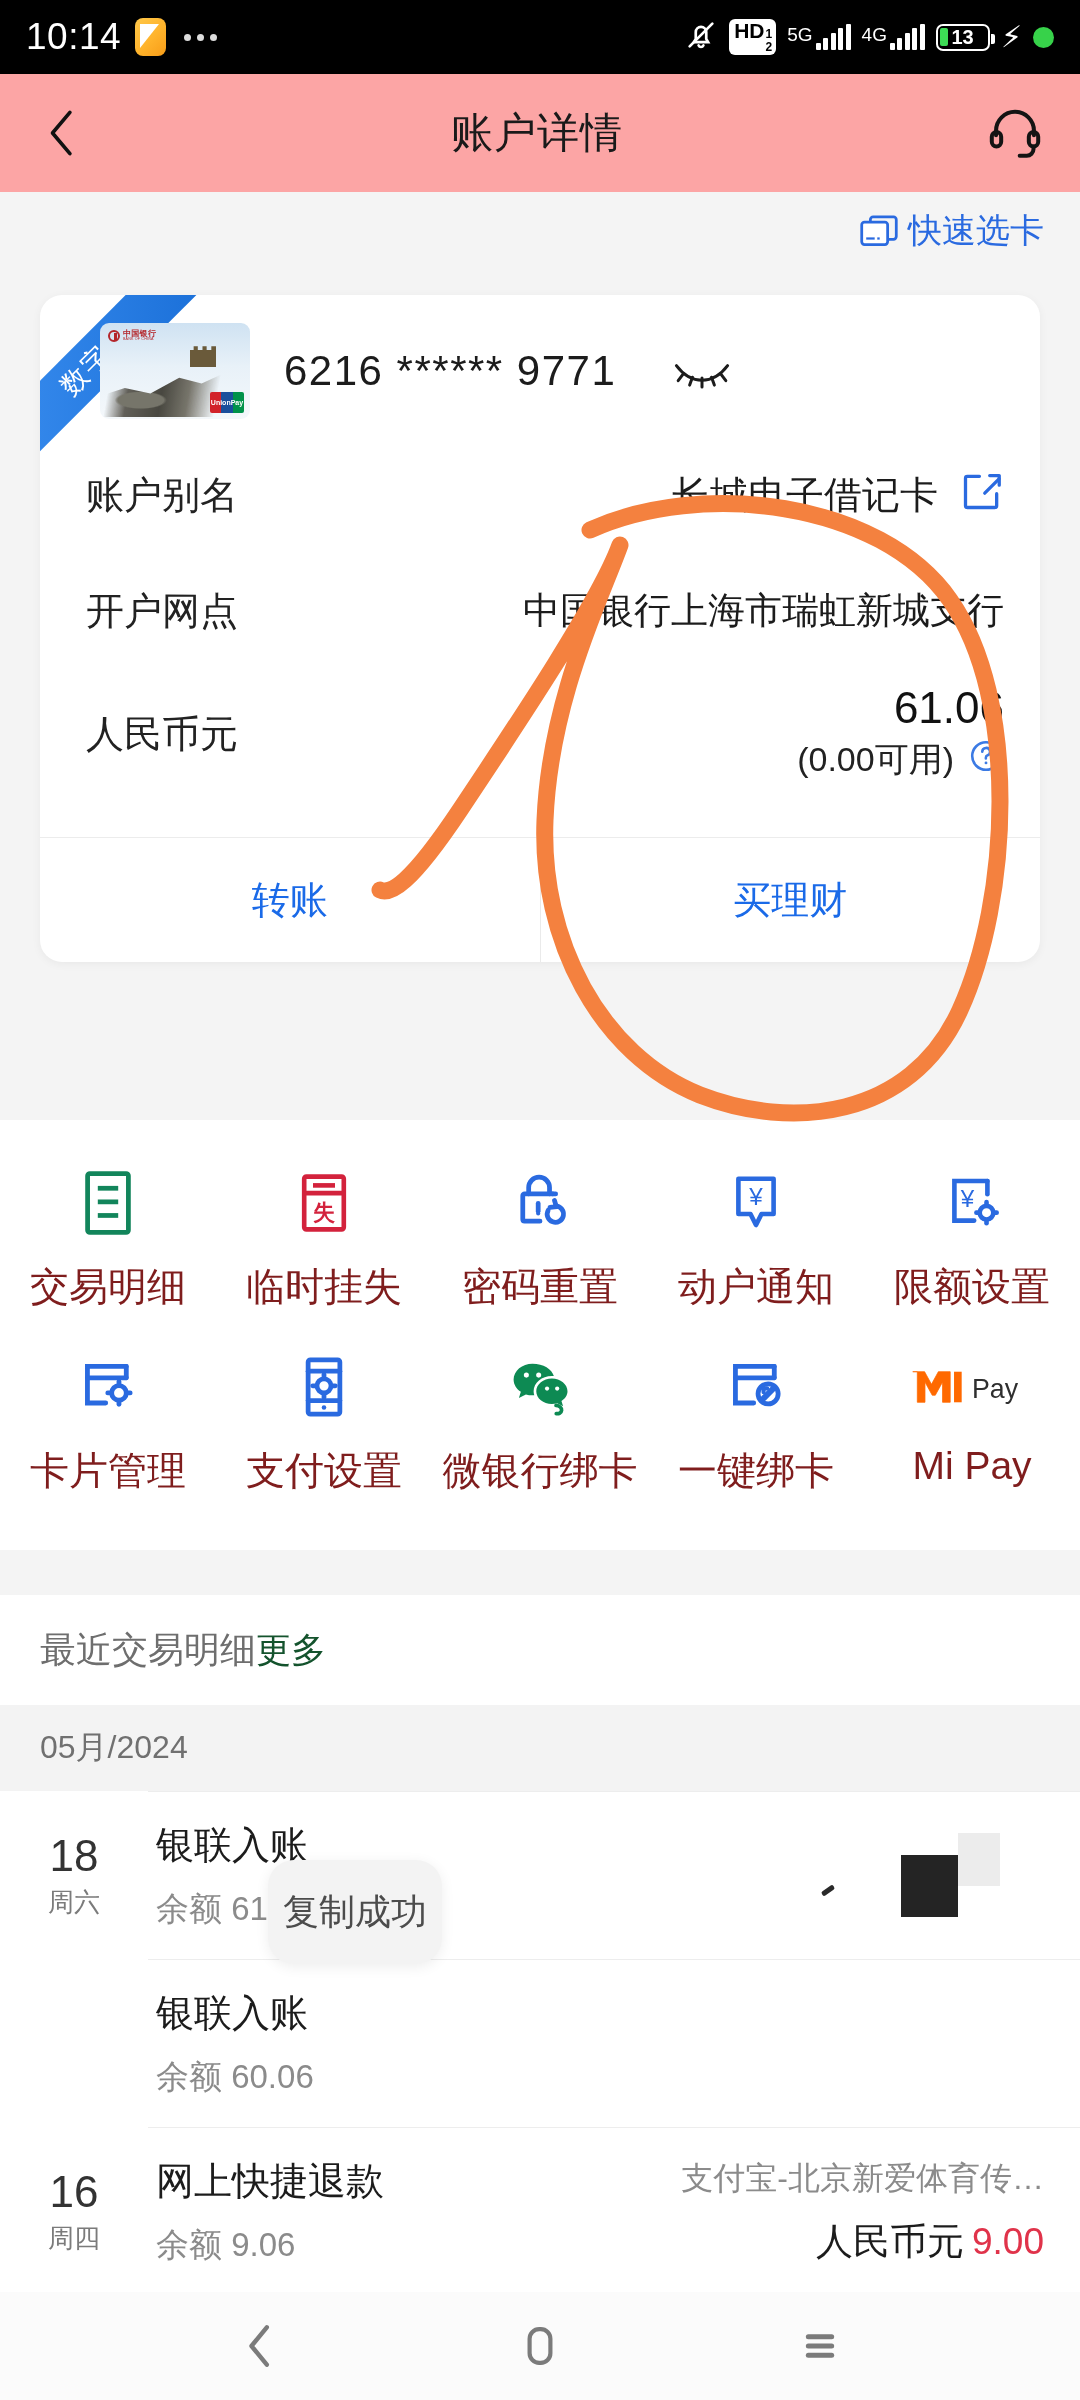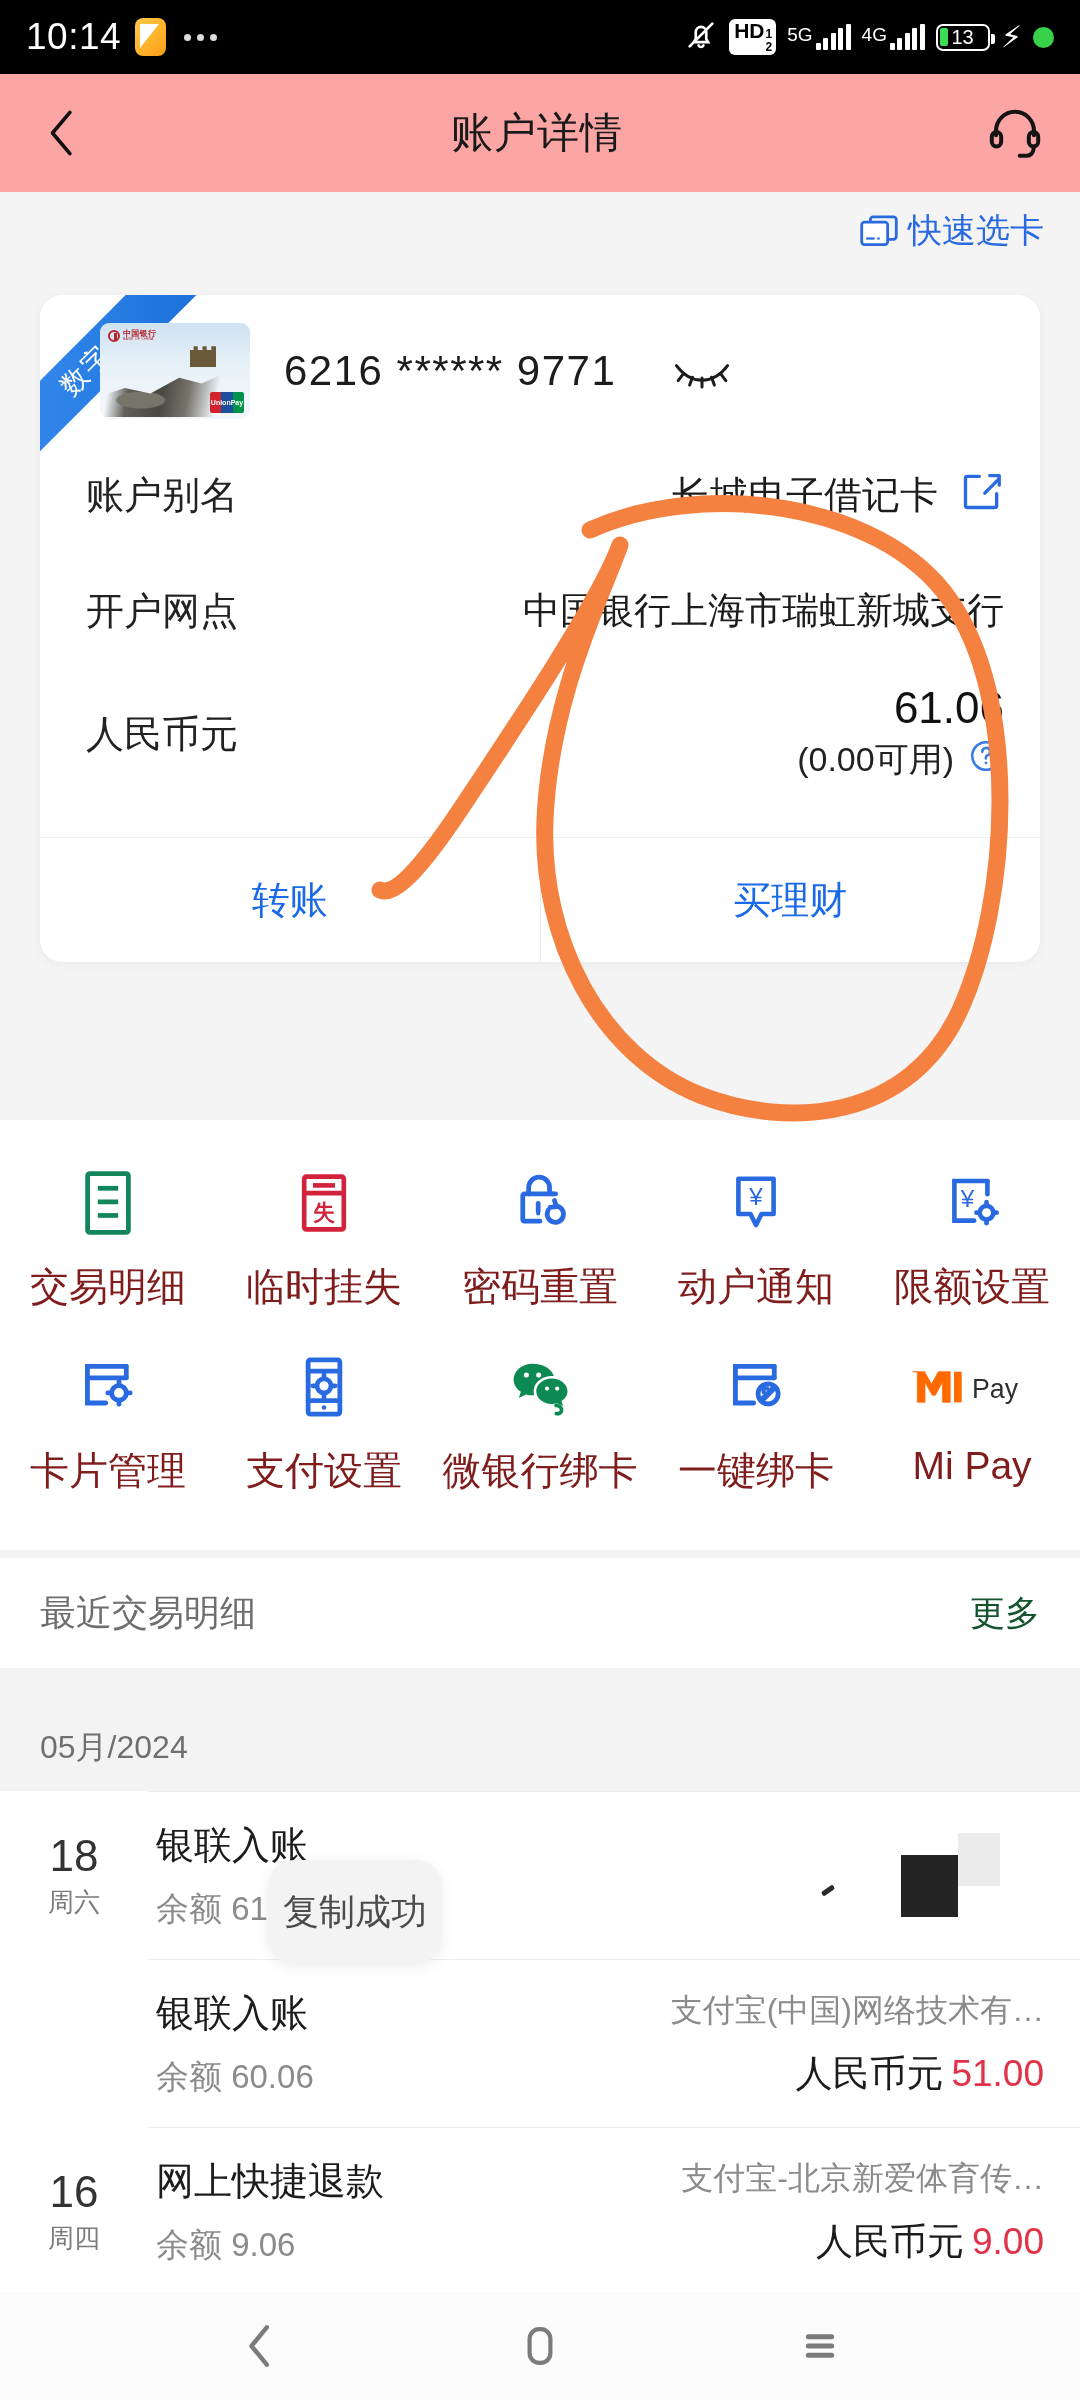--- a/index.html
+++ b/index.html
@@ -43,21 +43,21 @@
   .bars { display: flex; align-items: flex-end; gap: 2.5px; height: 26px; }
   .bars span { width: 5px; background: #fff; border-radius: 1px; }
   .bars span:nth-child(1){height:7px}.bars span:nth-child(2){height:12px}
   .bars span:nth-child(3){height:17px}.bars span:nth-child(4){height:22px}.bars span:nth-child(5){height:26px}
   .batt {
     width: 54px; height: 27px; border: 2.5px solid #fff; border-radius: 7px;
     display: flex; align-items: center; padding: 2.5px; position: relative; gap: 3px;
   }
   .batt::after { content:""; position:absolute; right:-7px; top:8px; width:4px; height:10px; background:#fff; border-radius:0 2px 2px 0;}
   .batt .fill { width: 8px; height: 100%; background: #3ddc55; border-radius: 2px; }
-  .batt .num { font-size: 20px; font-weight: 400; color: #fff; line-height: 1; }
+  .batt .num { font-size: 20px; font-weight: 700; color: #fff; line-height: 1; }
   .bolt { font-size: 30px; line-height: 1; }
   .greendot { width: 21px; height: 21px; border-radius: 50%; background: #37d24a; }
 
   
   .header {
     position: absolute; top: 74px; left: 0; width: 1080px; height: 118px;
     background: #fca5a5; display: flex; align-items: center; padding: 0 34px;
   }
   .hdr-back { width: 56px; height: 56px; display: flex; align-items: center; justify-content: center; }
   .hdr-title { flex: 1; text-align: center; font-size: 42px; color: #1a1a1a; letter-spacing: 1px; }
@@ -137,22 +137,22 @@
     position: absolute; top: 1120px; left: 0; width: 1080px;
     background: #fff; padding: 28px 0 34px 0;
   }
   .grid-row { display: flex; }
   .gi { flex: 1; display: flex; flex-direction: column; align-items: center; gap: 20px; padding: 18px 0; }
   .gi-icon { width: 74px; height: 74px; display: flex; align-items: center; justify-content: center; }
   .gi-label { font-size: 39px; color: #7f1d1d; }
 
   
   .recent-head {
-    position: absolute; top: 1558px; left: 0; width: 1080px; height: 110px;
-    background: #fff; display: flex; align-items: center; justify-content: space-between;
+    position: absolute; top: 1595px; left: 0; width: 1080px; height: 110px;
+    background: #fff; display: flex; align-items: center; 
     padding: 0 40px;
   }
   .recent-title { font-size: 36px; color: #6e6e6e; }
   .recent-more { font-size: 35px; color: #14532d; }
   .month-bar {
     position: absolute; top: 1705px; left: 0; width: 1080px; height: 86px;
     background: #f3f3f3; display: flex; align-items: center; padding: 0 40px;
   }
   .month-txt { font-size: 32px; color: #707070; }
 
@@ -547,26 +547,20 @@
     <div class="tx">
       <div class="tx-date blank">
         <span class="tx-day"></span>
         <span class="tx-week"></span>
       </div>
       <div class="tx-body">
         <div class="tx-left">
           <span class="tx-name">银联入账</span>
           <span class="tx-bal">余额 60.06</span>
         </div>
-        <div class="tx-right">
-          <span class="tx-payee">支付宝(中国)网络技术有…</span>
-          <span class="tx-amt">
-            <span>人民币元</span><b>51.00</b>
-          </span>
-        </div>
       </div>
     </div>
 
     <div class="tx">
       <div class="tx-date">
         <span class="tx-day">16</span>
         <span class="tx-week">周四</span>
       </div>
       <div class="tx-body">
         <div class="tx-left">

